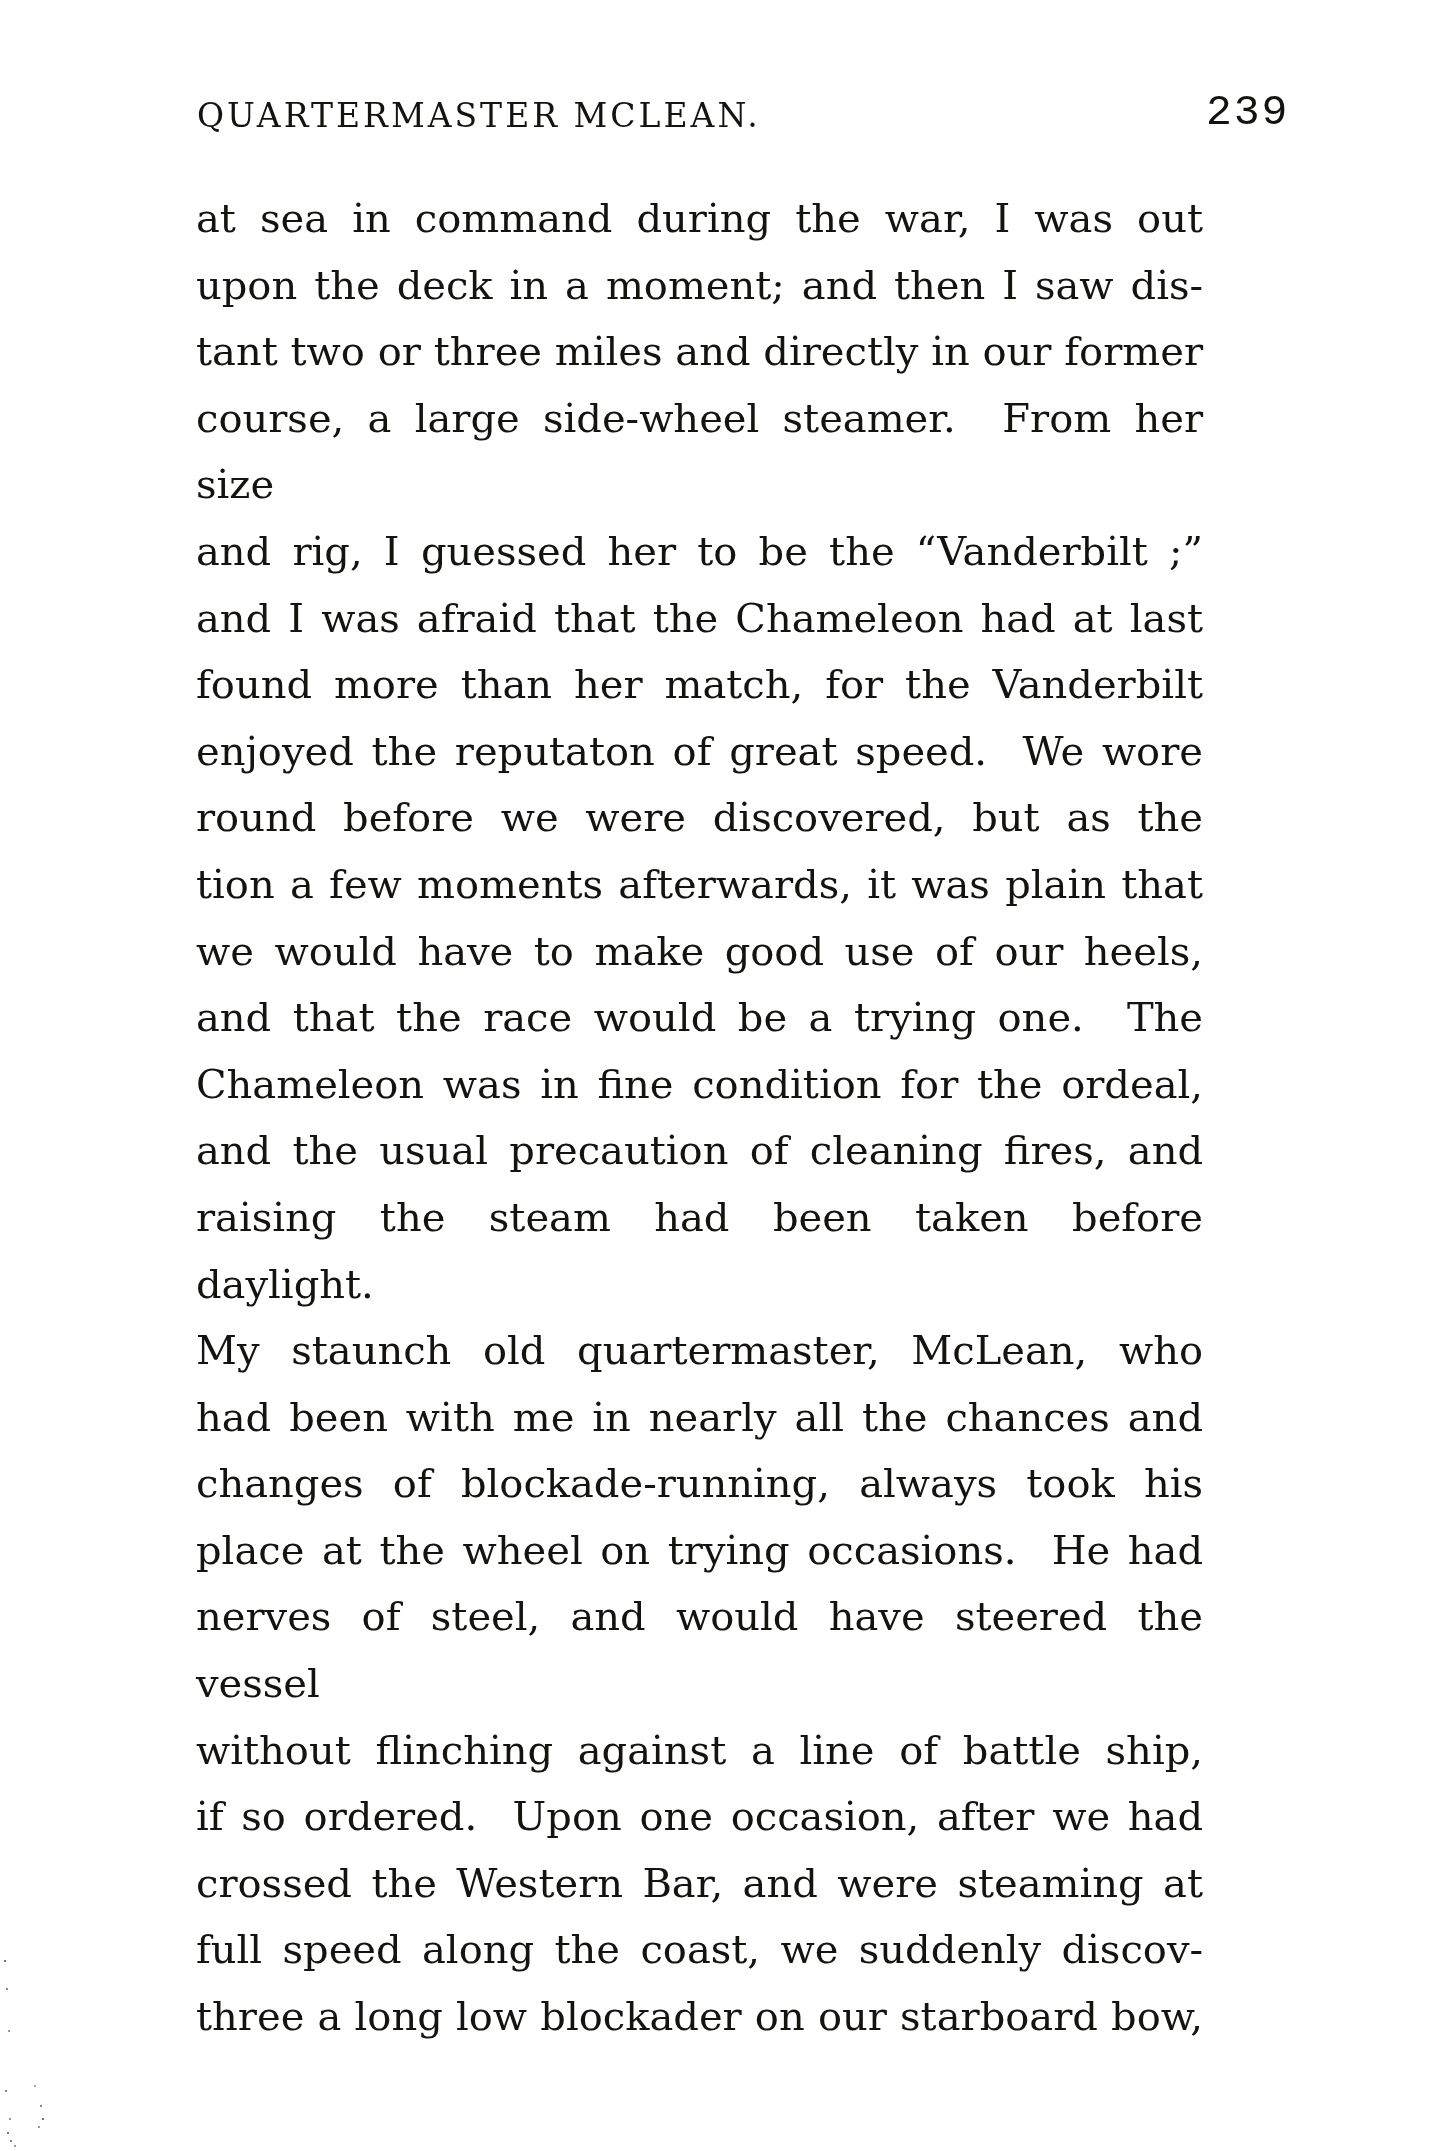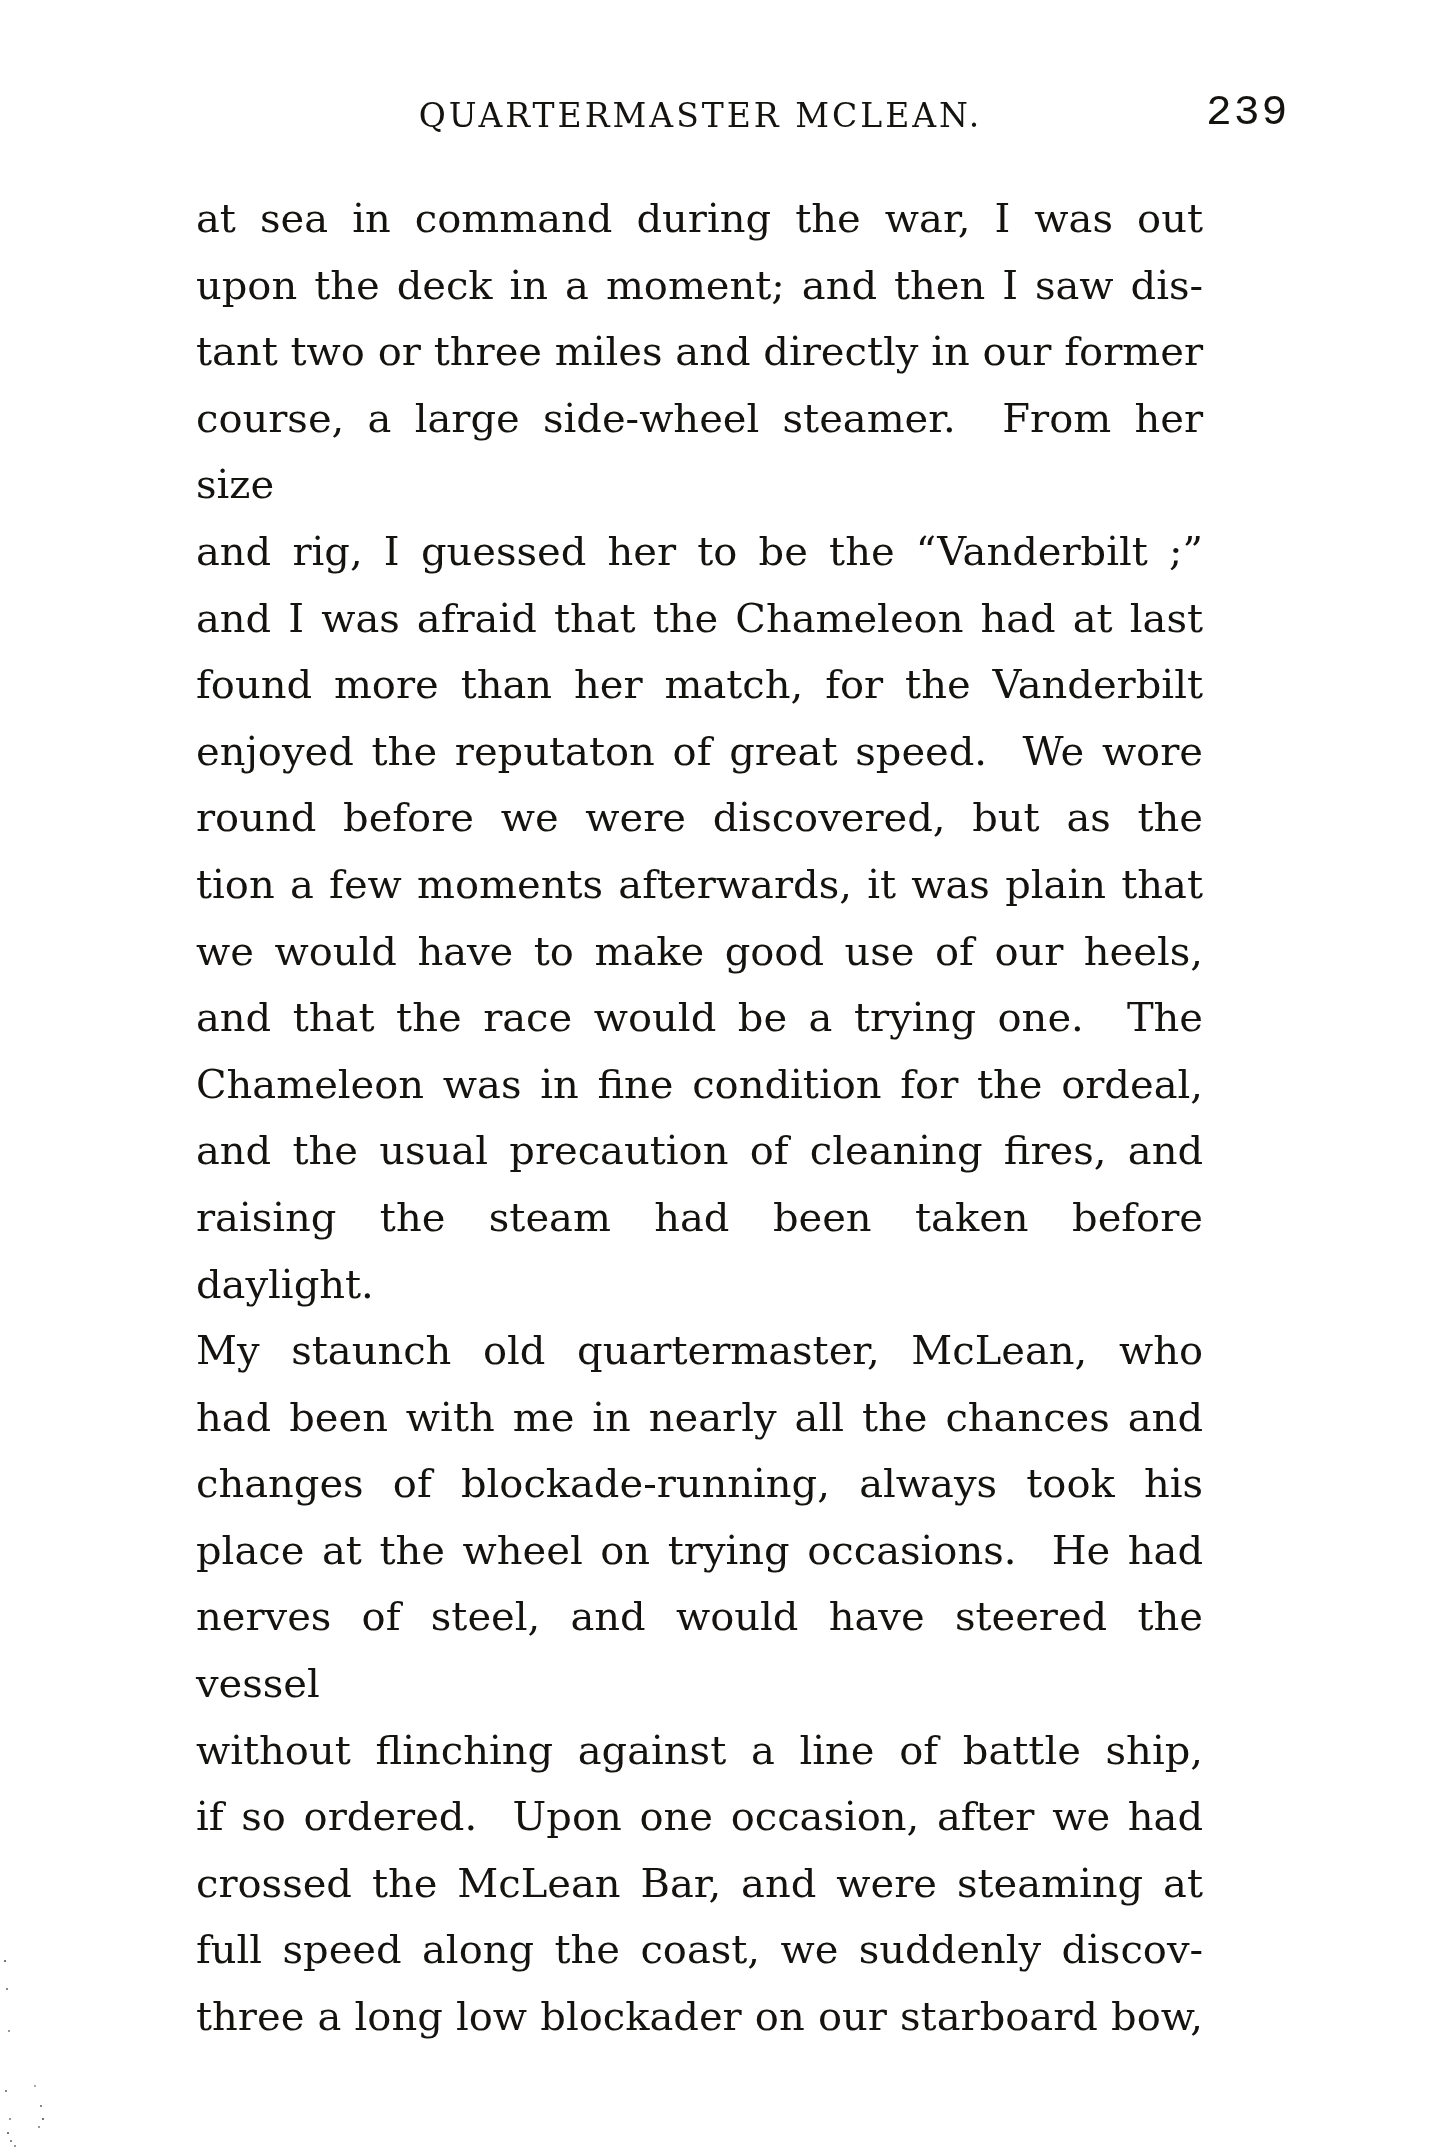--- a/index.html
+++ b/index.html
@@ -8,21 +8,21 @@
     width:1441px; height:2151px;
     background:#ffffff;
     margin:0 auto;
     overflow:hidden;
     font-family:"DejaVu Serif", "Liberation Serif", serif;
     color:#151310;
   }
   .running-head {
     position:absolute;
     top:96px; left:197px; width:1007px;
-    text-align:center;
+    text-align:left;
     font-size:33px;
     letter-spacing:3px;
     white-space:nowrap;
     font-variant:normal;
   }
   .page-number {
     position:absolute;
     top:88px; left:1206px;
     font-size:43px;
     letter-spacing:2px;
@@ -74,18 +74,18 @@
       <div class="line">Chameleon was in fine condition for the ordeal,</div>
       <div class="line">and the usual precaution of cleaning fires, and</div>
       <div class="line">raising the steam had been taken before daylight.</div>
       <div class="line">My staunch old quartermaster, McLean, who</div>
       <div class="line">had been with me in nearly all the chances and</div>
       <div class="line">changes of blockade-running, always took his</div>
       <div class="line">place at the wheel on trying occasions.&nbsp; He had</div>
       <div class="line">nerves of steel, and would have steered the vessel</div>
       <div class="line">without flinching against a line of battle ship,</div>
       <div class="line">if so ordered.&nbsp; Upon one occasion, after we had</div>
-      <div class="line">crossed the McLean Bar, and were steaming at</div>
+      <div class="line">crossed the Western Bar, and were steaming at</div>
       <div class="line">full speed along the coast, we suddenly discov-</div>
       <div class="line">three a long low blockader on our starboard bow,</div>
     </div>
   <div class="scan-artifacts"></div>
 </div>
 
 </body></html>

